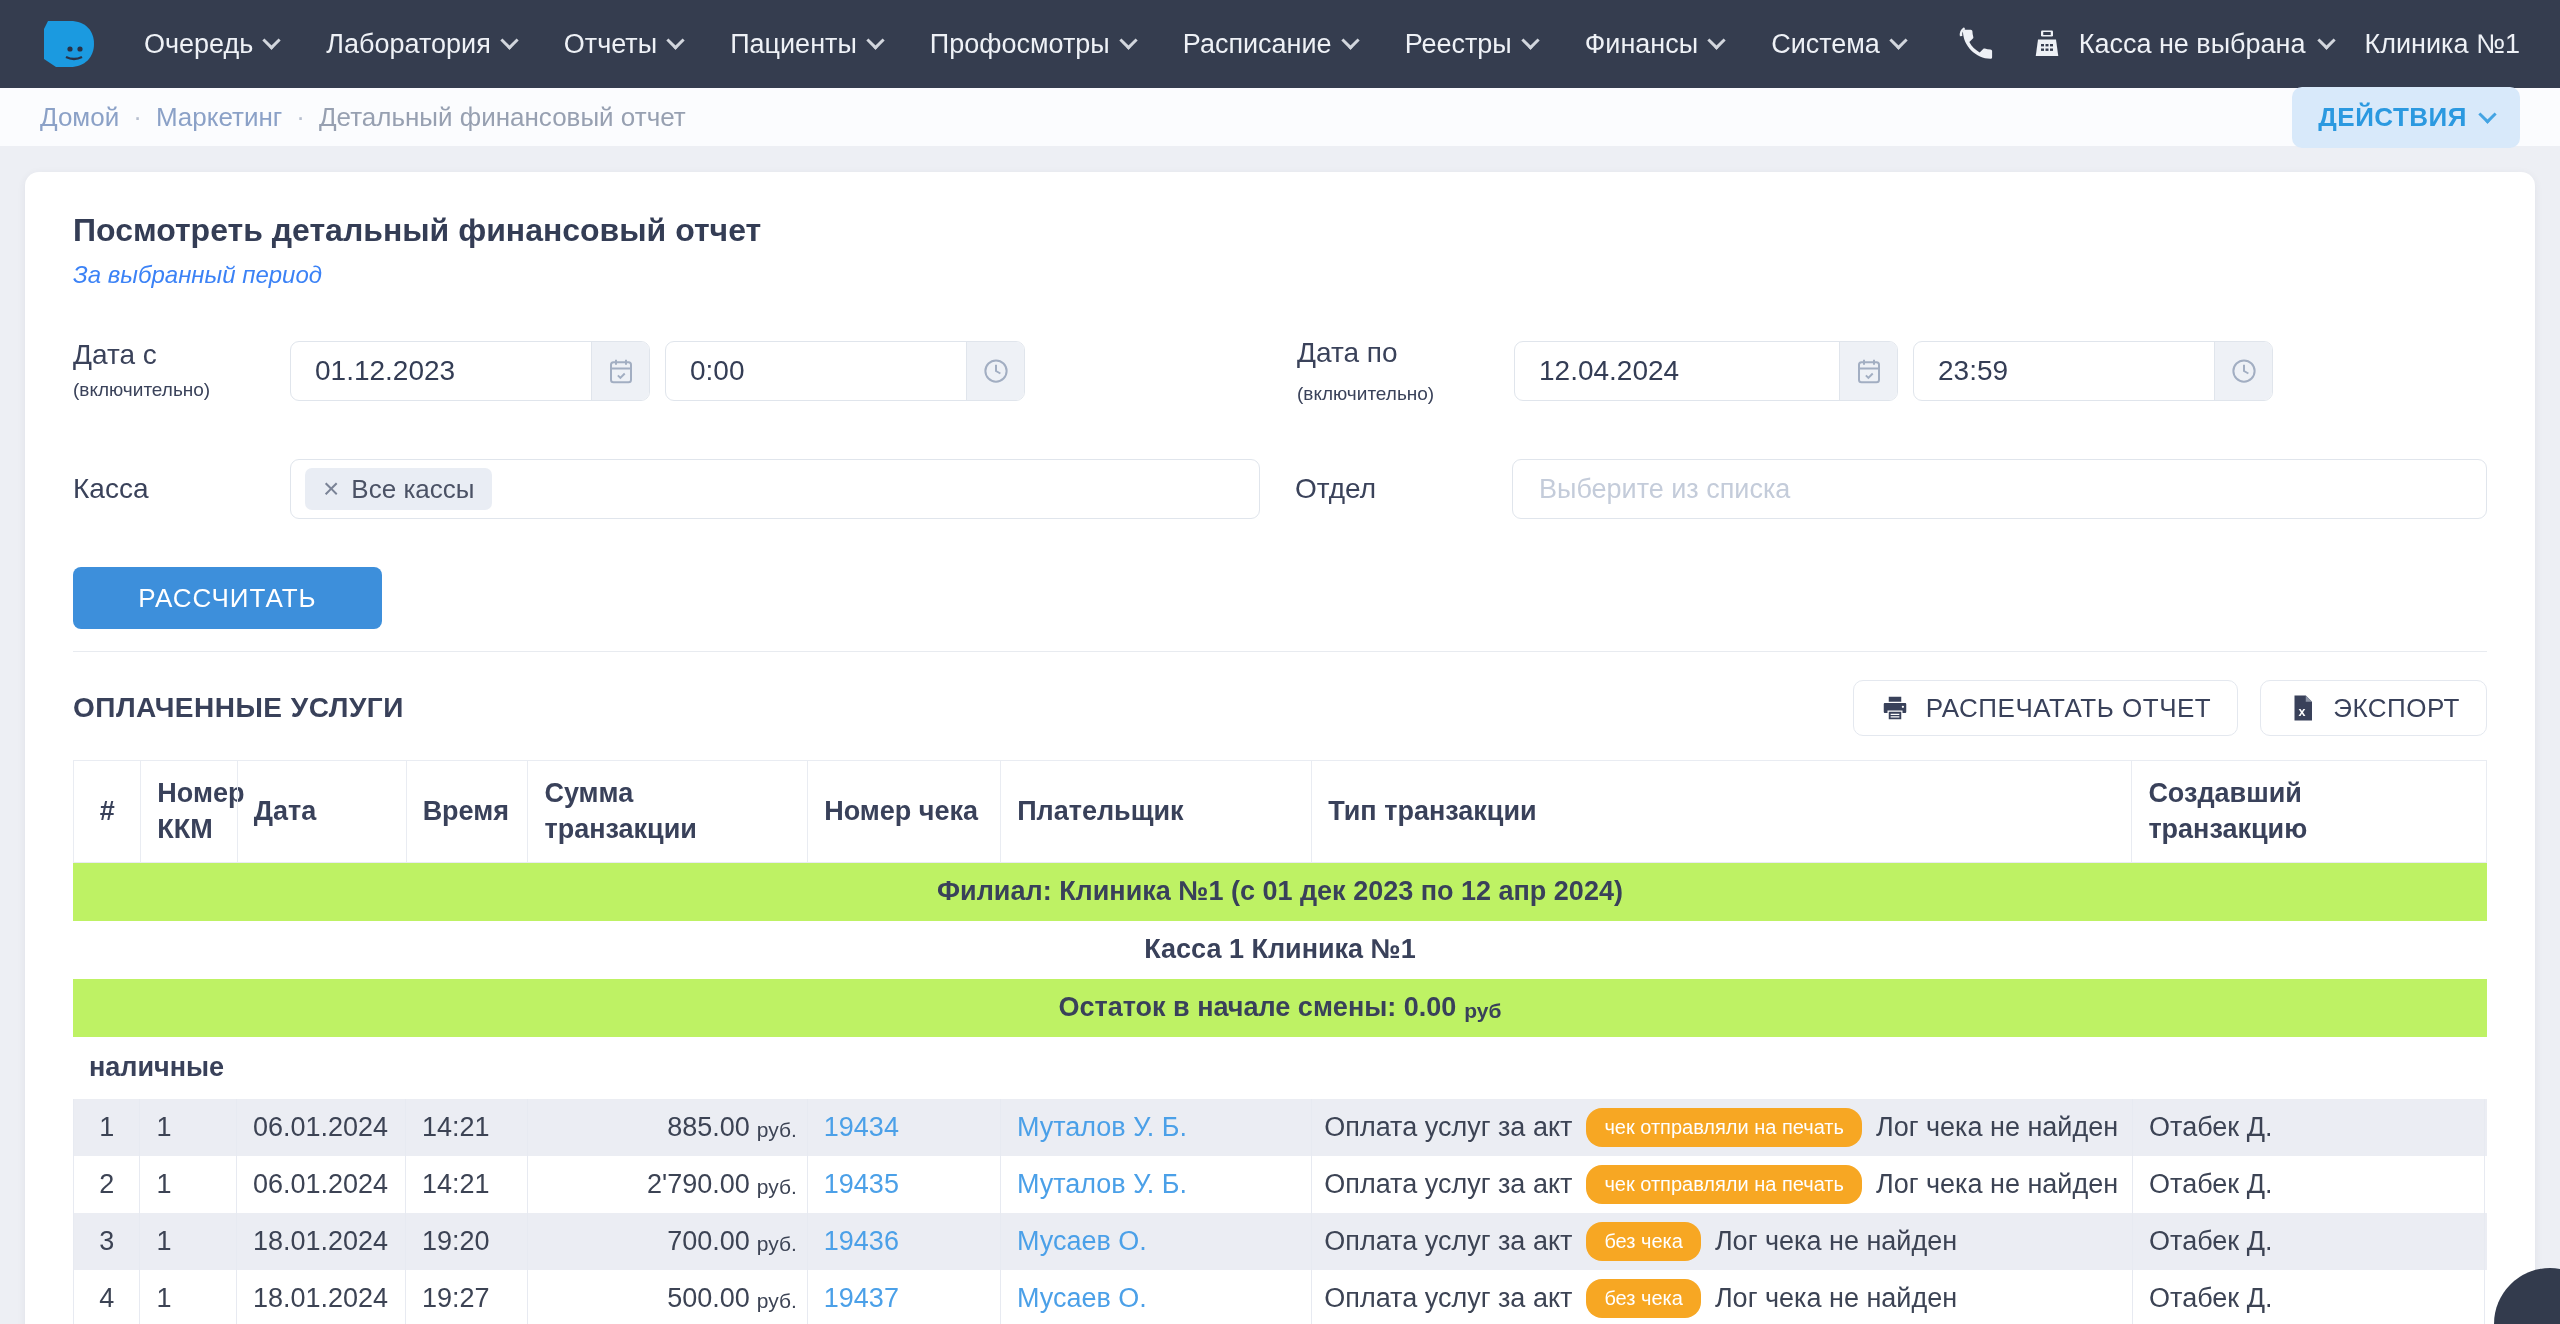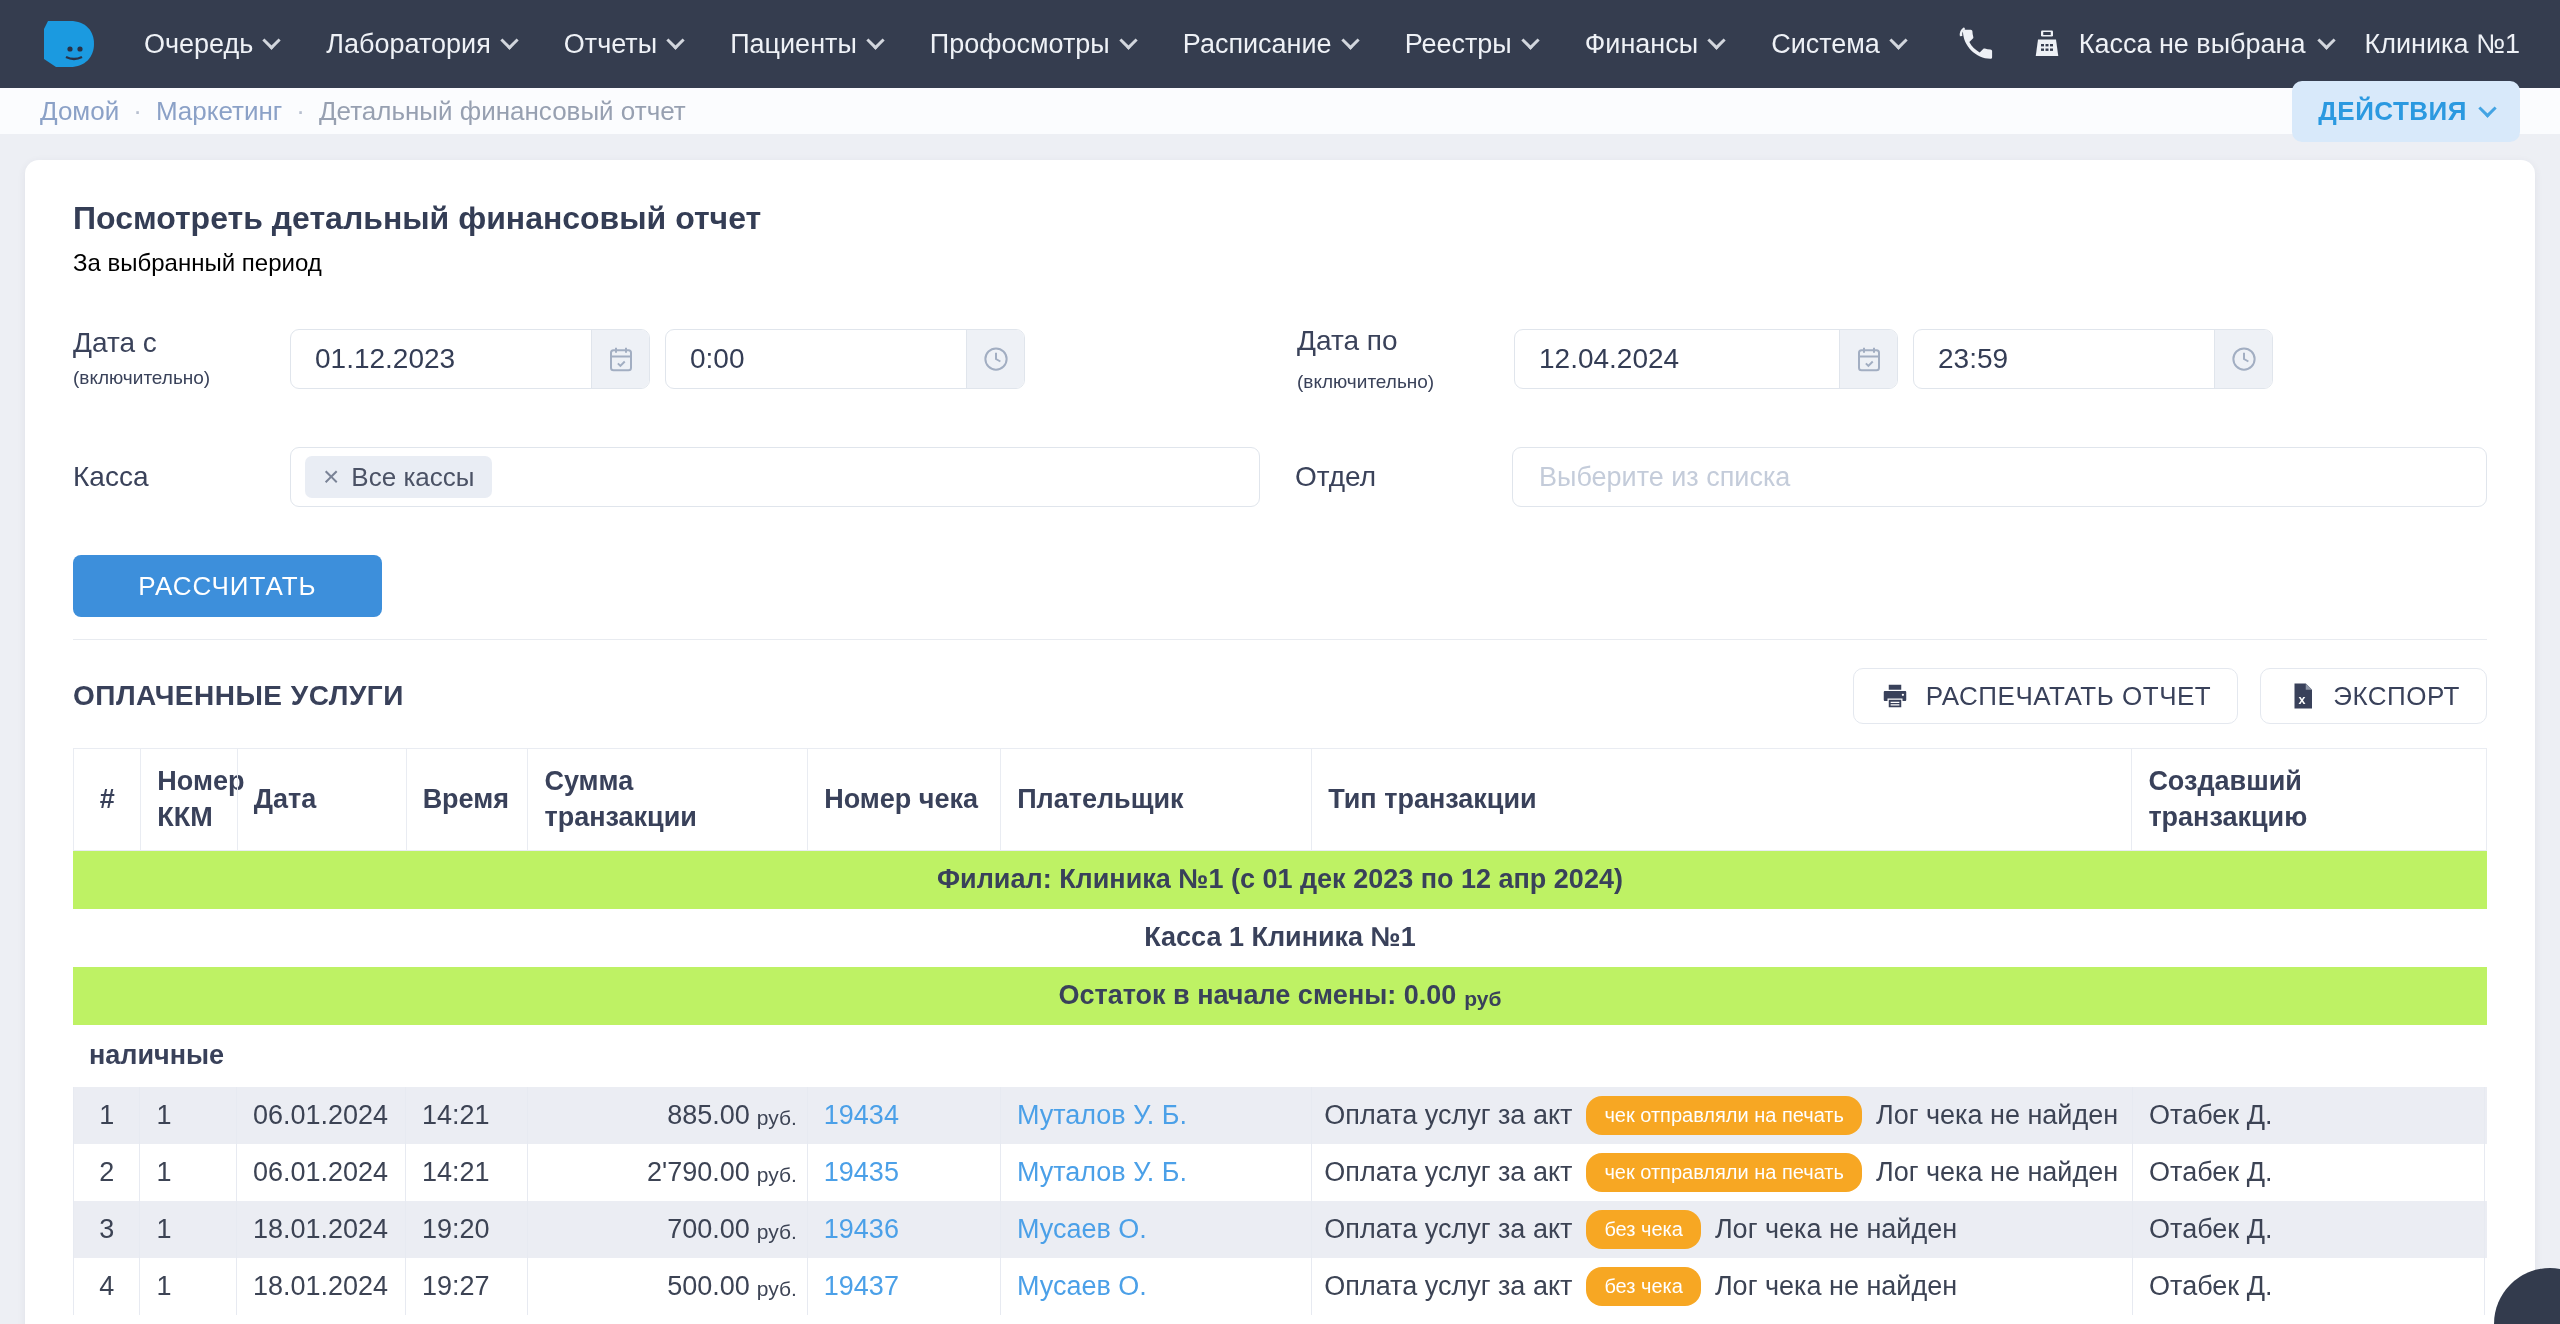--- a/index.html
+++ b/index.html
@@ -9,32 +9,32 @@
   
   .topnav { height:88px; background:#353d4f; display:flex; align-items:center; padding:0 40px; color:#eef1f6; }
   .logo { width:58px; height:50px; margin-right:46px; flex:0 0 auto; }
   .menu { display:flex; align-items:center; gap:48px; }
   .menu-item { display:flex; align-items:center; gap:12px; font-size:27px; cursor:pointer; white-space:nowrap; }
   .chev { width:13px; height:13px; border-right:3px solid currentColor; border-bottom:3px solid currentColor; transform:rotate(45deg); margin-top:-8px; opacity:.85; }
   .nav-right { margin-left:auto; display:flex; align-items:center; gap:32px; }
   .nav-group { display:flex; align-items:center; gap:14px; font-size:27px; cursor:pointer; white-space:nowrap; }
 
   
-  .crumbbar { height:46px; background:#fbfcfe; display:flex; align-items:center; padding:0 40px; }
+  .crumbbar { height:58px; background:#fbfcfe; display:flex; align-items:center; padding:0 40px; }
   .crumb { font-size:26px; color:#8ba1c7; cursor:pointer; }
   .crumb.current { color:#97a0b1; cursor:default; }
   .crumb-sep { color:#b7bfcf; margin:0 14px; font-size:26px; }
   .actions-btn { margin-left:auto; background:#d8e9fa; color:#2b99e0; border:none; border-radius:10px; font-family:inherit; font-size:26px; font-weight:bold; letter-spacing:.5px; padding:15px 26px; display:flex; align-items:center; gap:14px; cursor:pointer; }
   .actions-btn .chev { border-color:#2b99e0; border-width:3px; margin-top:-6px; }
 
   
   .page { padding:26px 25px 0; }
   .card { background:#fff; border-radius:14px; box-shadow:0 2px 8px rgba(50,60,90,.07); padding:40px 48px; min-height:1200px; }
   .title { font-size:32px; font-weight:600; color:#343d55; }
-  .subtitle { margin-top:12px; font-size:24px; color:#000000; }
+  .subtitle { margin-top:12px; font-size:24px; color:#3b82f6;font-style:italic; }
 
   
   .form { margin-top:48px; }
   .frow { display:flex; align-items:center; }
   .frow + .frow { margin-top:54px; }
   .flabel { width:217px; flex:0 0 auto; font-size:28px; color:#3a425a; }
   .flabel .note { font-size:19px; }
   .flabel.stacked .note { display:block; margin-top:14px; }
   .igroup { display:flex; height:60px; border:1px solid #e0e5ec; border-radius:9px; overflow:hidden; background:#fff; }
   .igroup input { border:none; outline:none; flex:1; min-width:0; font-family:inherit; font-size:28px; color:#343d55; padding:0 24px; background:transparent; }

